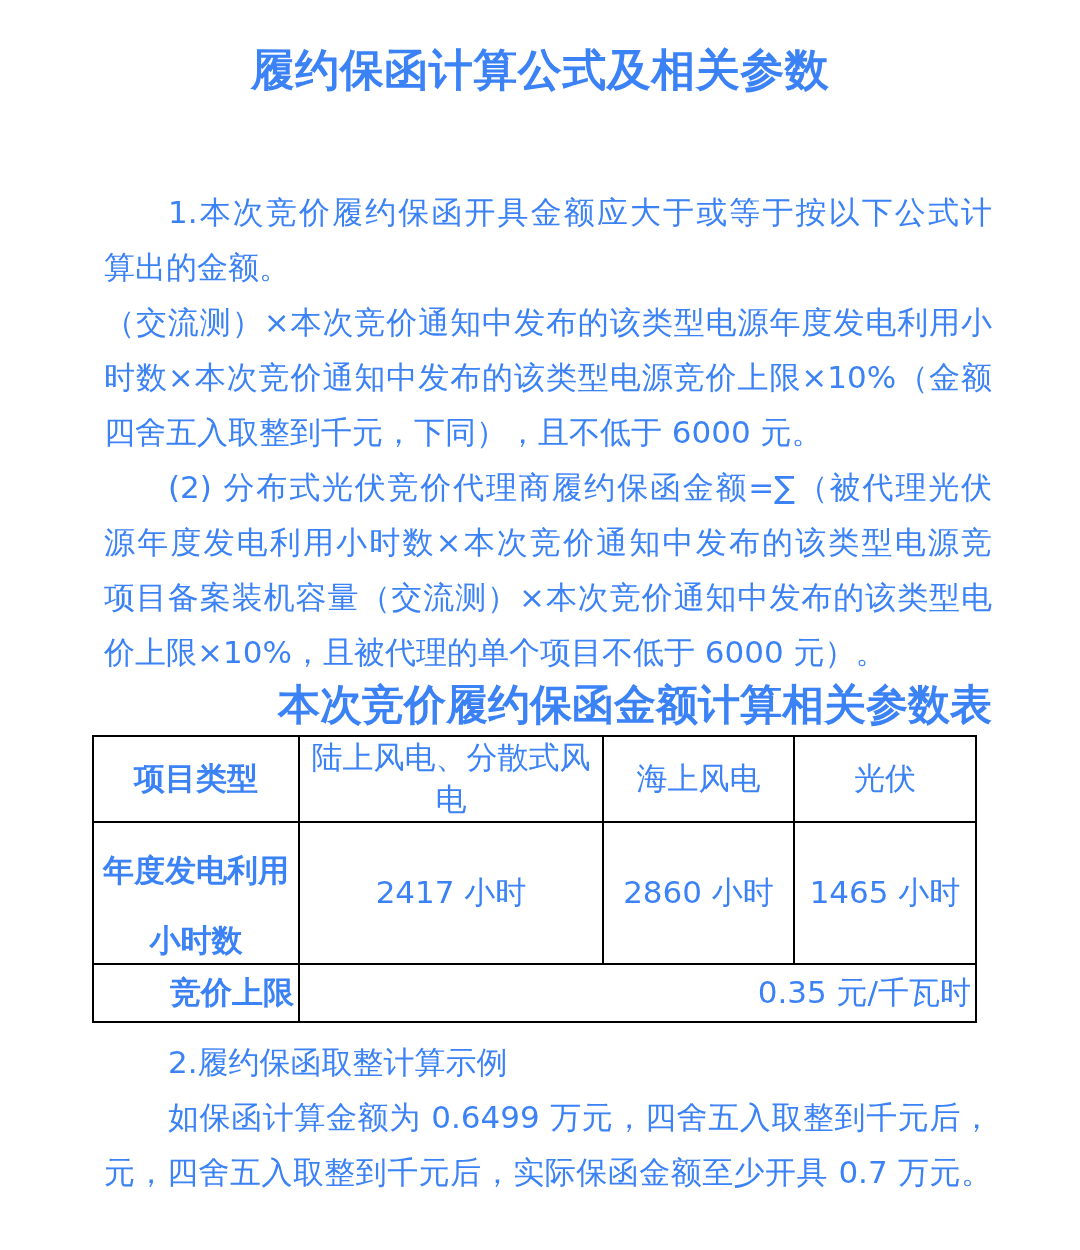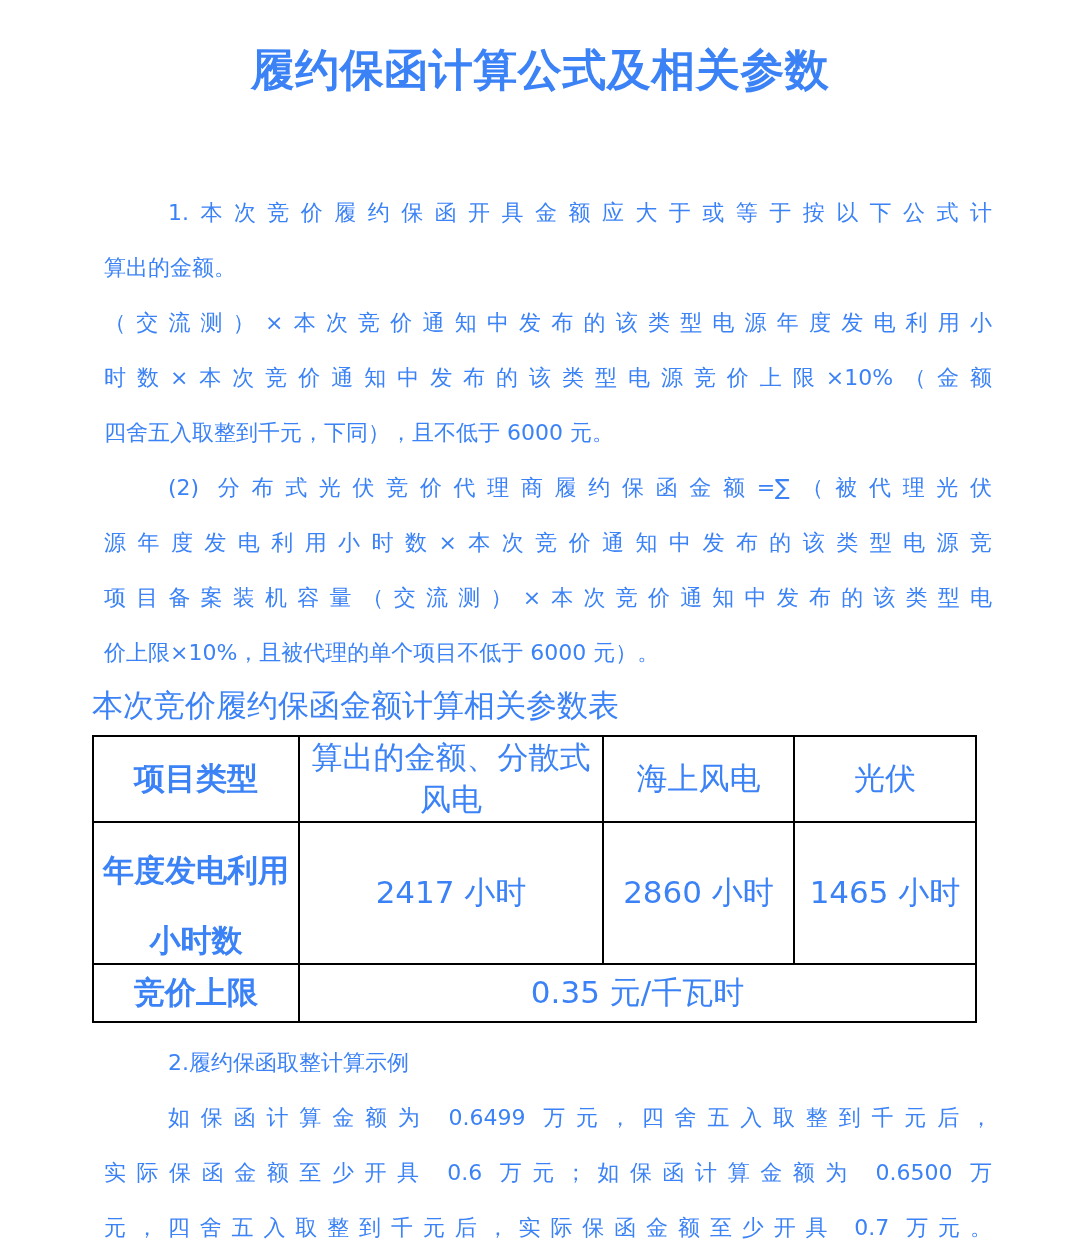--- a/index.html
+++ b/index.html
@@ -22,60 +22,60 @@
     text-align: center;
     font-size: 44px;
     line-height: 64px;
     font-weight: 700;
     letter-spacing: 0.5px;
   }
   .content {
     margin: 83px 88px 0 104px; 
   }
   .line {
-    font-size: 22px;
+    font-size: 31px;
     height: 55px;
     line-height: 55px;
     white-space: nowrap;
     overflow: visible;
   }
   .just {
     white-space: normal;
     text-align: justify;
     text-align-last: justify;
     text-justify: inter-character;
   }
   .indent { text-indent: 64px; }
 
   .table-title {
-    font-size: 31px;
-    font-weight: 400;
+    font-size: 42px;
+    font-weight: 700;
     height: 50px;
     line-height: 50px;
-    text-align: left;
+    text-align: right;
     margin-left: -12px; 
   }
   table.params {
     border-collapse: collapse;
     table-layout: fixed;
     width: 883px;
     margin-left: -12px;
     margin-top: 5px;
   }
   table.params td {
     border: 2px solid #000000;
     text-align: center;
     vertical-align: middle;
     font-size: 31px;
     padding: 0 4px;
   }
   td.lbl { font-weight: 700; }
   tr.r-header td { height: 52px; }
   tr.r-hours  td { height: 98px; }
-  tr.r-price  td { height: 56px; }
+  tr.r-price  td { height: 56px; text-align: right; }
   .two-line { line-height: 46px; margin-top: 24px; }
 
   .after-table { margin-top: 12px; }
 </style>
 </head>
 <body>
 
 <div class="page">
 
   <div class="page-title">履约保函计算公式及相关参数</div>
@@ -105,21 +105,21 @@
     <table class="params">
       <colgroup>
         <col style="width:206px">
         <col style="width:304px">
         <col style="width:191px">
         <col style="width:182px">
       </colgroup>
       <tbody>
           <tr class="r-header">
         <td class="lbl">项目类型</td>
-        <td>算出的金额、分散式风电</td>
+        <td>陆上风电、分散式风电</td>
         <td>海上风电</td>
         <td>光伏</td>
       </tr>
       <tr class="r-hours">
         <td class="lbl">
           <div class="two-line">年度发电利用</div>
           <div class="two-line">小时数</div>
         </td>
         <td>2417 小时</td>
         <td>2860 小时</td>
@@ -131,18 +131,17 @@
       </tr>
     </tbody>
       </table>
 
     <div class="after-table">
       <div class="line indent">2.履约保函取整计算示例</div>
     </div>
 
     <div>
       <div class="line just indent">如保函计算金额为 0.6499 万元，四舍五入取整到千元后，</div>
-      <div class="line just">实际保函金额至少开具 0.6 万元；如保函计算金额为 0.6500 万</div>
       <div class="line just">元，四舍五入取整到千元后，实际保函金额至少开具 0.7 万元。</div>
     </div>
 
   </div>
 </div>
 
 </body></html>

